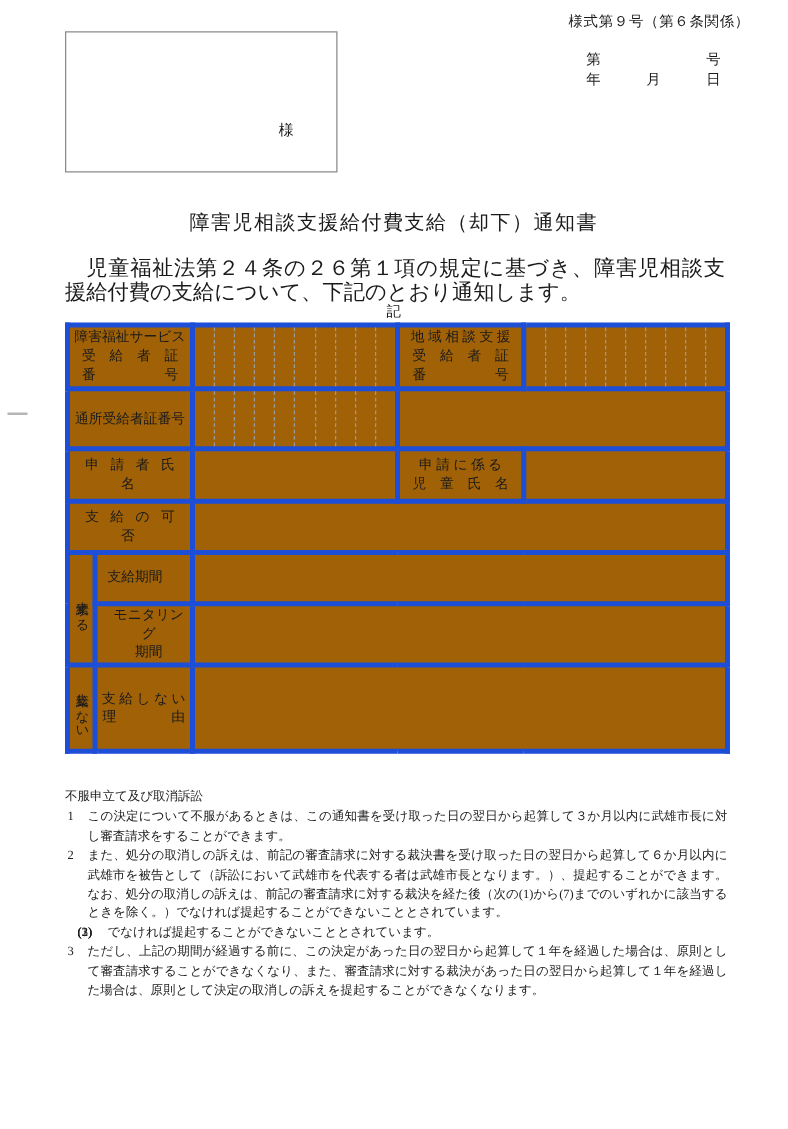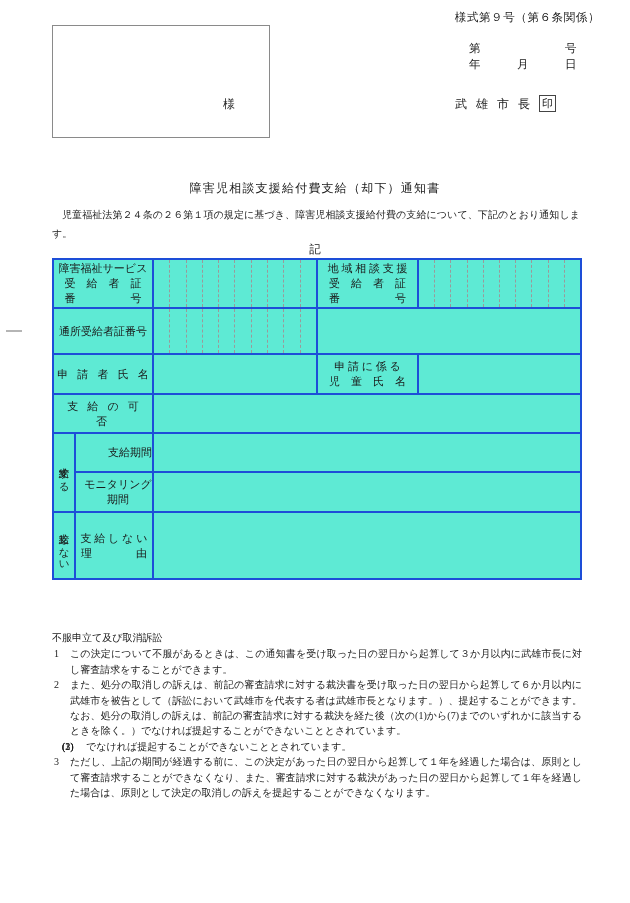--- a/index.html
+++ b/index.html
@@ -40,42 +40,42 @@
     font-size:12px;letter-spacing:3px;white-space:nowrap;
   }
   .seal{
     display:inline-block;border:1px solid #444;
     padding:0 2px;margin-left:6px;letter-spacing:0;
     font-size:11px;line-height:15px;vertical-align:1px;
   }
 
   
   .doc-title{
-    position:absolute;left:0;top:180px;width:630px;
-    text-align:center;font-size:12px;letter-spacing:1.2px;
+    position:absolute;left:0;top:168px;width:630px;
+    text-align:center;font-size:16px;letter-spacing:1.2px;
   }
   .body-text{
     position:absolute;left:52px;top:205px;width:528px;
-    font-size:10px;line-height:19px;text-align:justify;
+    font-size:17px;line-height:19px;text-align:justify;
     text-indent:1em;
   }
   .ki{
     position:absolute;left:0;top:242px;width:630px;
     text-align:center;font-size:11.5px;
   }
 
   
   .tbl{
     position:absolute;left:52px;top:258px;width:528px;
     border-collapse:collapse;table-layout:fixed;
   }
   .tbl td{
-    border:2px solid #1d4ed8;
+    border:4px solid #1d4ed8;
     font-size:11px;padding:0;vertical-align:middle;
-    background:#5eead4;
+    background:#a16207;
   }
   .lbl{
     text-align:center;line-height:15px;padding:3px 4px;
   }
   .lbl-sp{letter-spacing:3.2px;text-indent:3.2px;}
   .vert{
     text-align:center;
     writing-mode:vertical-rl;
     text-orientation:upright;
     letter-spacing:1px;
@@ -127,23 +127,20 @@
       <span class="m-dai">第</span>
       <span class="m-gou">号</span>
     </div>
     <div class="meta-row">
       <span class="m-nen">年</span>
       <span class="m-getsu">月</span>
       <span class="m-nichi">日</span>
     </div>
   </div>
 
-  <div class="issuer">
-    <span>武 雄 市 長</span><span class="seal">印</span>
-  </div>
 
   <div class="doc-title">障害児相談支援給付費支給（却下）通知書</div>
 
   <div class="body-text">児童福祉法第２４条の２６第１項の規定に基づき、障害児相談支援給付費の支給について、下記のとおり通知します。</div>
 
   <div class="ki">記</div>
 
   <div class="margin-tick"></div>
 
   <table class="tbl">
@@ -228,21 +225,21 @@
 
       <tr>
         <td colspan="2" class="lbl lbl-sp" style="height:37px">支 給 の 可 否</td>
         <td colspan="3"></td>
       </tr>
 
       <tr>
         <td rowspan="2" class="vcell">
           <div class="vert">支給する</div>
         </td>
-        <td class="lbl" style="height:37px;text-align:right;padding-left:8px">支給期間</td>
+        <td class="lbl" style="height:37px;text-align:left;padding-left:8px">支給期間</td>
         <td colspan="3"></td>
       </tr>
 
       <tr>
         <td class="lbl" style="height:38px;text-align:center;padding-left:8px">
           <div>モニタリング</div>
           <div>期間</div>
         </td>
         <td colspan="3"></td>
       </tr>

